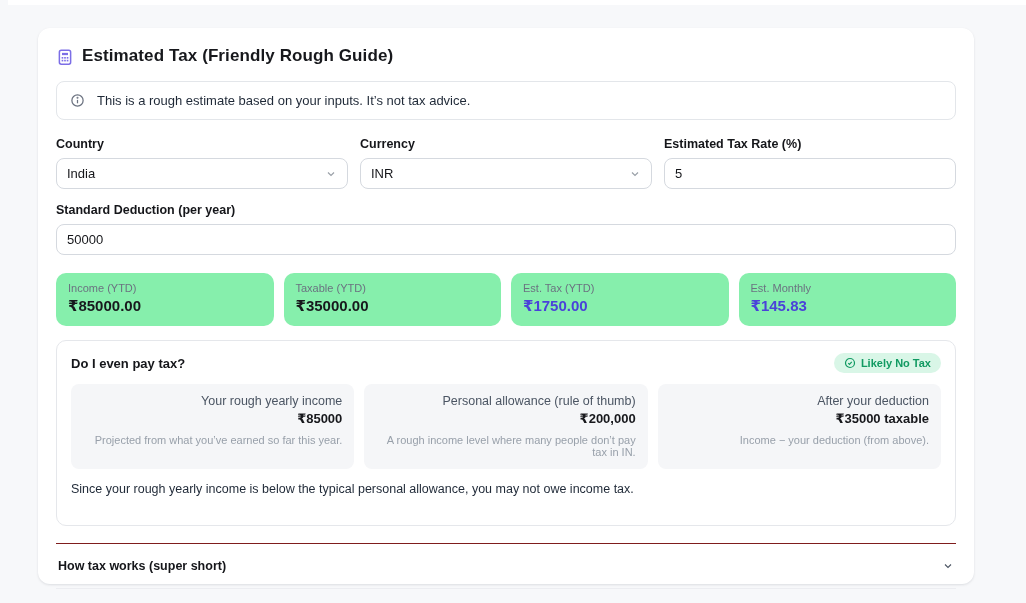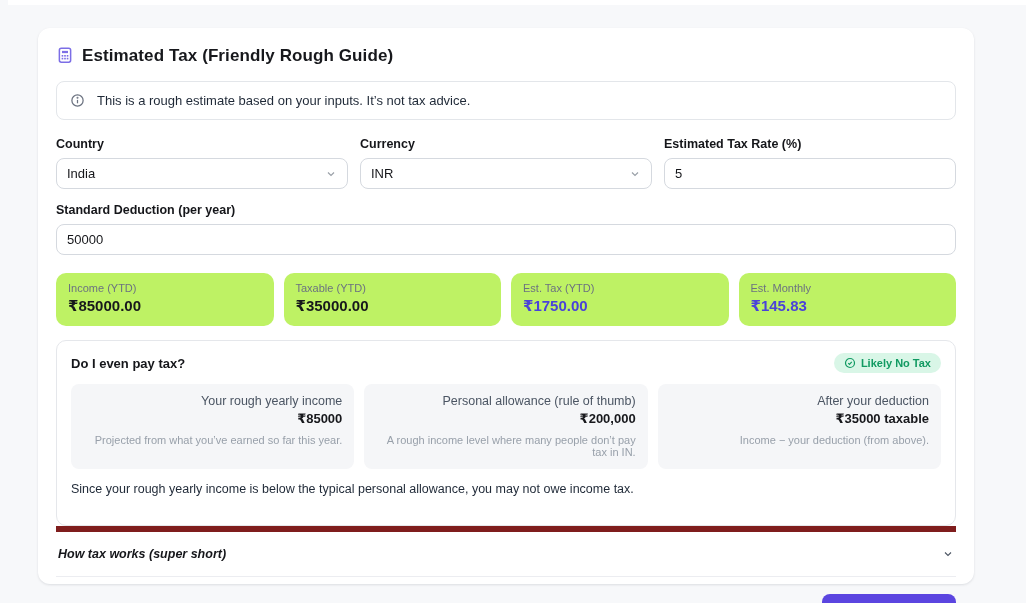--- a/index.html
+++ b/index.html
@@ -9,21 +9,21 @@
     font-family:"Liberation Sans","DejaVu Sans",sans-serif;
     color:#111827;
   }
   .topbar { position:absolute; top:0; left:8px; right:0; height:5px; background:#ffffff; }
   .card {
     position:absolute; top:28px; left:38px; width:936px; height:556px;
     background:#ffffff; border-radius:12px;
     box-shadow:0 1px 3px rgba(16,24,40,.08), 0 1px 2px rgba(16,24,40,.04);
     padding:16px 18px; display:flex; flex-direction:column;
   }
-  .title-row { display:flex; align-items:flex-start; gap:8px; margin-top:2px; }
+  .title-row { display:flex; align-items:flex-end; gap:8px; margin-top:2px; }
   .title-row h1 { font-size:17px; font-weight:700; color:#17181c; letter-spacing:.1px; }
   .calc-icon { width:18px; height:18px; display:inline-flex; }
 
   .notice {
     margin-top:15px; border:1px solid #e3e6ea; border-radius:8px;
     padding:11px 13px; display:flex; align-items:center; gap:12px;
     font-size:13px; color:#1f2937; background:#fff;
   }
   .info-icon { width:15px; height:15px; flex:0 0 auto; display:inline-flex; }
 
@@ -34,21 +34,21 @@
     background:#fff; font-size:13px; color:#15161a; padding:0 10px;
     display:flex; align-items:center; position:relative;
     font-family:"Liberation Sans","DejaVu Sans",sans-serif;
   }
   input.control { outline:none; }
   .select .chev { position:absolute; right:10px; top:50%; transform:translateY(-50%); width:12px; height:12px; display:inline-flex; }
   .full { margin-top:14px; }
 
   .stats { display:grid; grid-template-columns:repeat(4,1fr); gap:10px; margin-top:18px; }
   .stat {
-    background:#bef264; border-radius:10px; padding:9px 12px 11px;
+    background:#86efac; border-radius:10px; padding:9px 12px 11px;
   }
   .stat .s-label { font-size:11px; color:#6b7280; }
   .stat .s-value { font-size:15px; font-weight:700; margin-top:3px; color:#17181c; }
   .stat .s-value.accent { color:#4a42d9; }
 
   .panel { margin-top:14px; border:1px solid #e5e7eb; border-radius:10px; padding:12px 14px 29px; }
   .panel-head { display:flex; align-items:center; justify-content:space-between; }
   .panel-head .p-title { font-size:13px; font-weight:700; color:#15161a; }
   .badge {
     display:inline-flex; align-items:center; gap:5px;
@@ -57,24 +57,23 @@
   }
   .badge .b-icon { width:12px; height:12px; display:inline-flex; }
   .mini-grid { display:grid; grid-template-columns:repeat(3,1fr); gap:10px; margin-top:11px; }
   .mini { background:#f5f6f8; border-radius:8px; padding:10px 12px 11px;text-align:right; }
   .mini .m-title { font-size:12.5px; color:#4b5563; }
   .mini .m-value { font-size:13px; font-weight:700; color:#17181c; margin-top:3px; }
   .mini .m-desc { font-size:11px; color:#98a0aa; margin-top:8px; }
   .conclusion { margin-top:13px; font-size:12.5px; color:#1f2937; }
 
   .accordion {
-    border-top:6px solid #7f1d1d; border-bottom:1px solid #ecedf1;
+    margin-top:17px; border-top:1px solid #7f1d1d; border-bottom:1px solid #ecedf1;
     padding:15px 2px; display:flex; align-items:center; justify-content:space-between;
     cursor:pointer;
-    font-style:italic;
   }
   .accordion .a-label { font-size:12.5px; font-weight:700; color:#15161a; }
   .accordion .a-chev { width:12px; height:12px; display:inline-flex; }
 
   .footer { display:flex; justify-content:flex-end; margin-top:17px; }
   .save-btn {
     background:#5b45e0; color:#fff; border:none; border-radius:8px;
     padding:9px 14px; font-size:12.5px; font-weight:600; cursor:pointer;
     font-family:"Liberation Sans","DejaVu Sans",sans-serif;
   }

